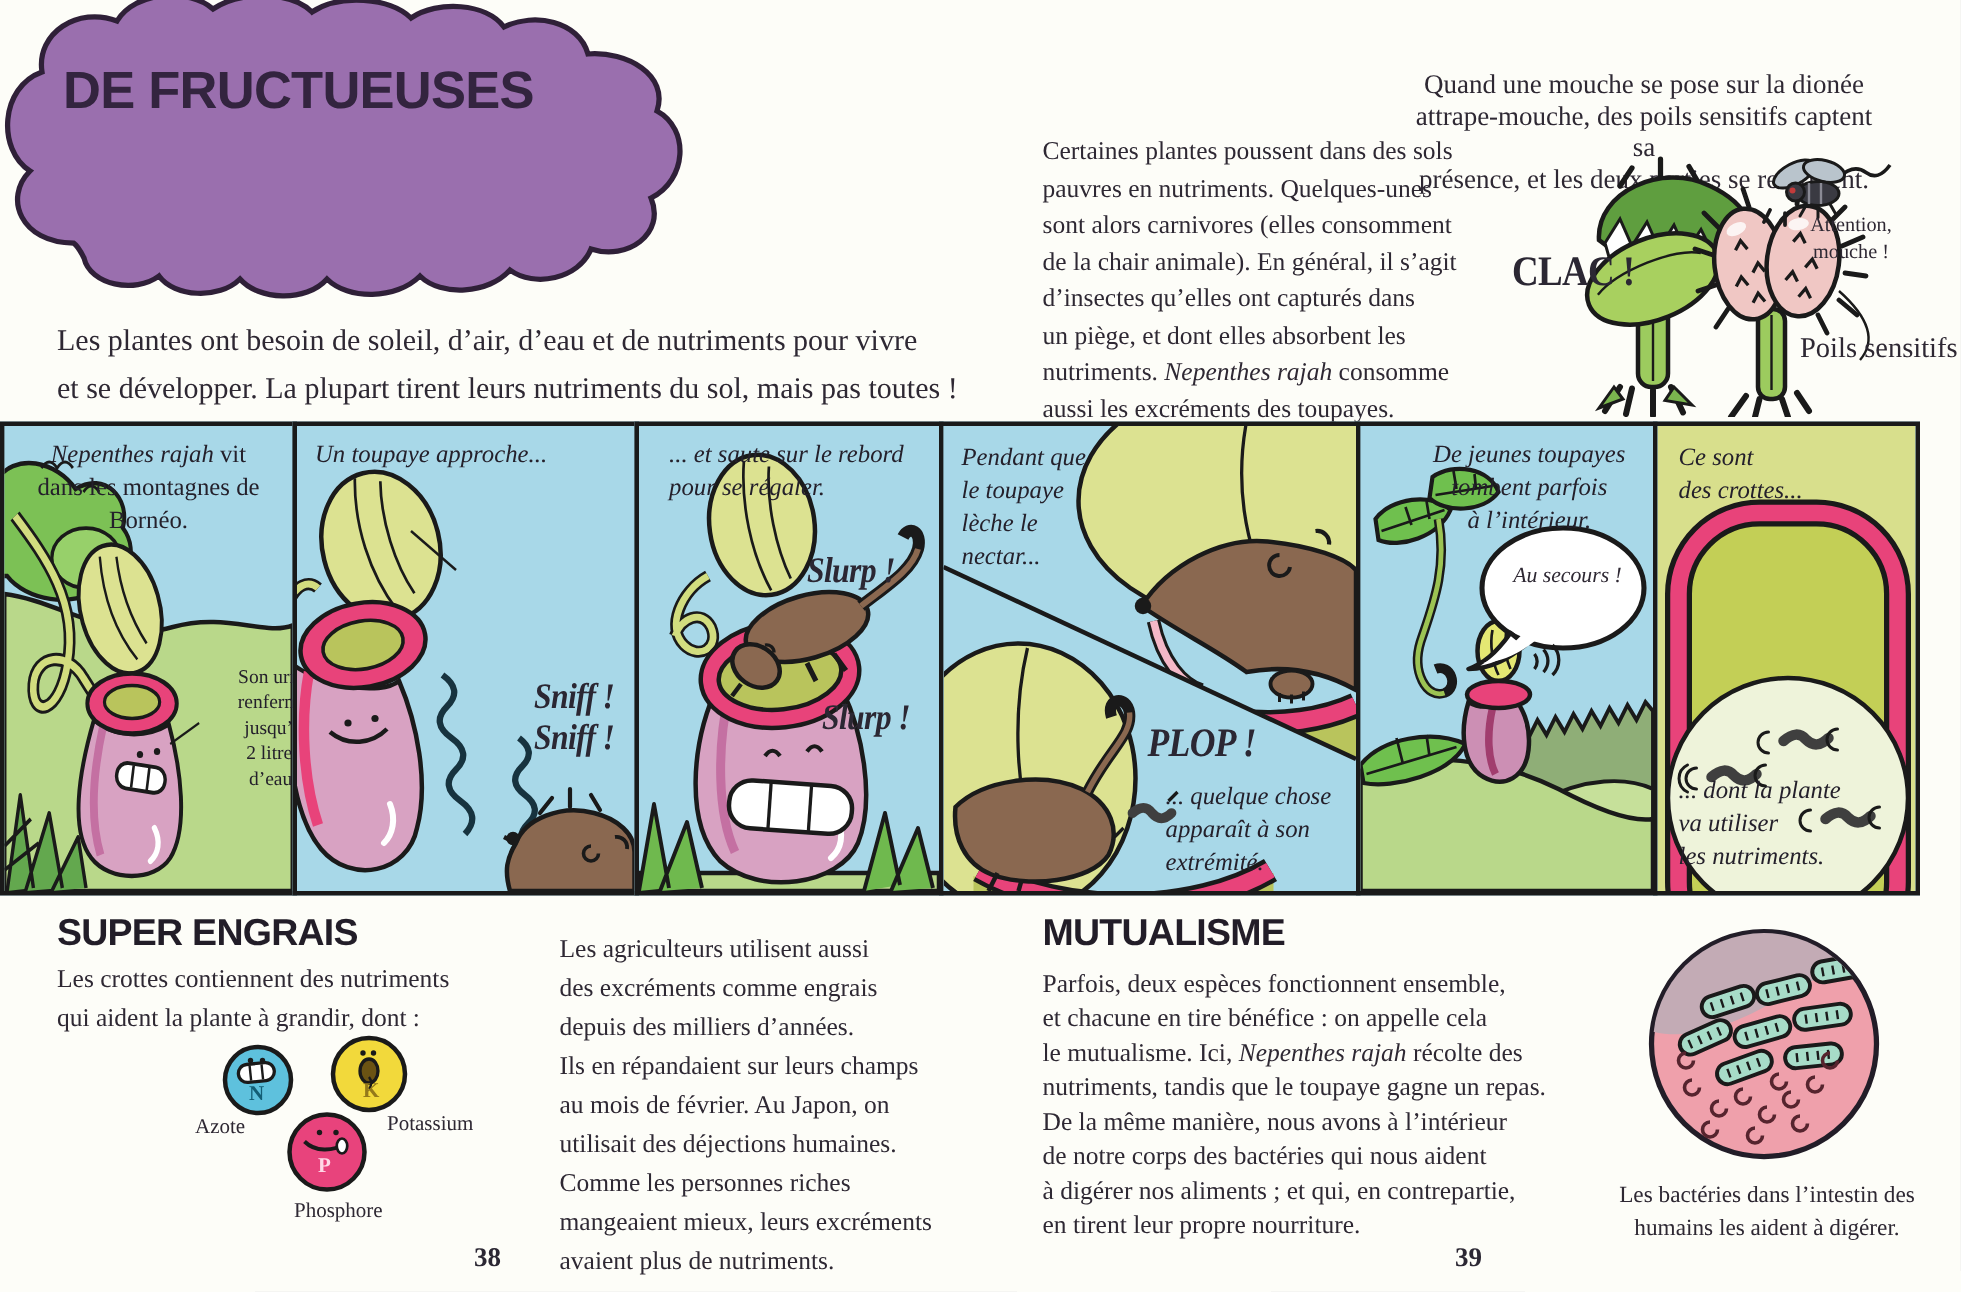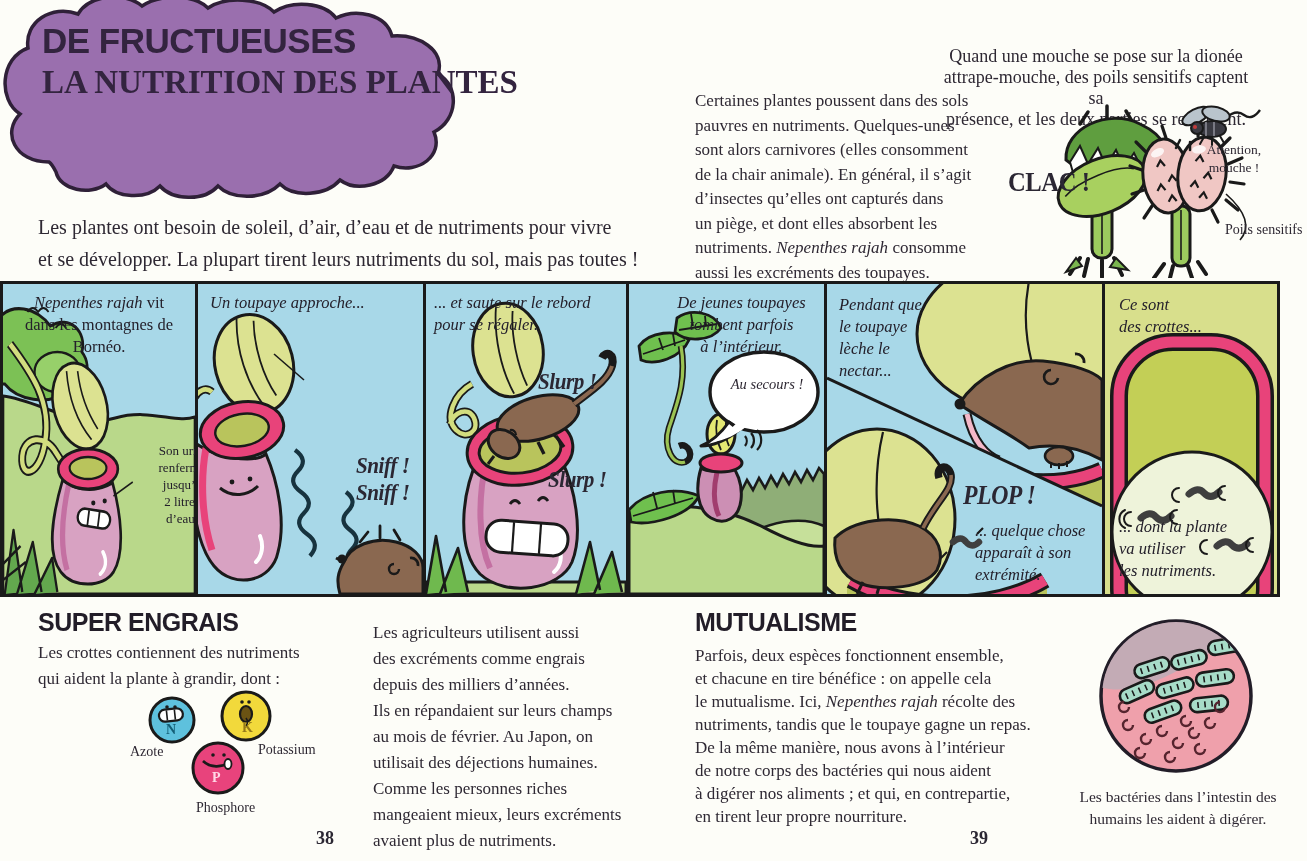--- a/index.html
+++ b/index.html
@@ -11,21 +11,21 @@
   }
   .abs { position:absolute; }
   .pre { white-space:pre-line; }
   .ctr { text-align:center; }
   h2.section { font-family:"Liberation Sans", sans-serif; font-weight:800;
     font-size:25px; letter-spacing:-0.5px; color:#221d28; }
   .body-text { font-size:17px; line-height:24.5px; color:#2e2833; }
   .italic { font-style:italic; }
   
   .title-line { font-family:"Liberation Sans", sans-serif; font-weight:800;
-    font-size:35px; line-height:42px; color:#33243f; letter-spacing:-0.5px; }
+    font-size:35px; line-height:42px; color:#33243f; letter-spacing:-0.5px;margin-top:20px; }
   .title-line3 { font-family:"Liberation Serif", serif; font-weight:700;
     font-size:33px; line-height:40px; color:#33243f; letter-spacing:0px; }
   
   #strip { position:absolute; left:0; top:281px; width:1307px; height:316px; display:flex; }
   .panel { position:relative; height:316px; border:3px solid #1a1a1a; background:#a8d8e8; }
   .panel + .panel { margin-left:-3px;font-style:italic; }
   .panel svg { position:absolute; left:0; top:0; width:100%; height:100%; }
   .pcap { position:absolute; font-size:16.5px; line-height:22px; color:#24202b; }
   .plabel { position:absolute; font-size:13px; line-height:17px; color:#24202b; }
   .sfx { position:absolute; font-weight:700; color:#2b2733; letter-spacing:-0.5px;
@@ -38,21 +38,20 @@
 </head>
 <body>
 
 <div id="page">
 
   <svg class="abs" style="left:-6px;top:-8px" width="480" height="220" viewBox="0 0 480 220">
     <path d="M55 170 C20 170 8 140 26 122 C4 108 6 66 34 56 C30 30 58 12 84 22 C96 2 132 0 148 14 C166 2 200 2 214 16 C232 4 266 6 280 20 C298 8 330 10 342 26 C362 16 392 22 398 44 C424 42 452 58 444 82 C466 94 464 128 440 140 C450 164 424 182 400 174 C392 194 362 200 346 188 C332 204 300 206 286 192 C270 208 238 208 224 194 C210 210 178 208 166 194 C152 208 122 206 112 192 C96 204 66 198 62 180 C60 176 58 172 55 170 Z" fill="#9a6fae" stroke="#2f2038" stroke-width="3.5"></path>
   </svg>
   <div class="abs" style="left:42px;top:20px">
     <div class="title-line">DE FRUCTUEUSES</div>
-    <div class="title-line3">LA NUTRITION DES PLANTES</div>
   </div>
 
   <div class="abs pre" style="left:38px;top:211px;width:660px;font-size:20px;line-height:32px;color:#2e2833">Les plantes ont besoin de soleil, d’air, d’eau et de nutriments pour vivre
 et se développer. La plupart tirent leurs nutriments du sol, mais pas toutes !</div>
 
   <div class="abs pre body-text" style="left:695px;top:89px;width:330px"><span>Certaines plantes poussent dans des sols
 pauvres en nutriments. Quelques-unes
 sont alors carnivores (elles consomment
 de la chair animale). En général, il s’agit
 d’insectes qu’elles ont capturés dans
@@ -110,21 +109,21 @@
       <circle cx="167" cy="30" r="6" fill="#3a3a42" stroke="#1a1a1a" stroke-width="2"></circle>
       <circle cx="165" cy="29" r="2" fill="#c23b3b"></circle>
       <path class="outline" d="M174 39 L170 46 M182 40 L182 47 M190 38 L194 45" stroke-width="2" fill="none" stroke="#1a1a1a"></path>
     </g>
 
     <path d="M196 96 C214 112 222 128 210 142" fill="none" stroke="#1a1a1a" stroke-width="1.6"></path>
   </svg>
   <div class="abs sfx" style="left:1008px;top:166px;font-size:28px">CLAC !</div>
   <div class="abs pre ctr" style="left:1198px;top:141px;width:72px;font-size:13.5px;line-height:18px">Attention,
 mouche !</div>
-  <div class="abs" style="left:1225px;top:222px;font-size:14px">Poils sensitifs</div>
+  <div class="abs" style="left:1200px;top:222px;font-size:19px">Poils sensitifs</div>
 
   <div id="strip">
 
     <div class="panel" style="width:198px">
       <svg viewBox="0 0 219 310" preserveAspectRatio="none">
         <rect width="219" height="310" fill="#a8d8e8"></rect>
         <path d="M0 112 C40 116 85 146 128 134 C168 124 198 140 219 133 L219 310 L0 310 Z" fill="#b9d88a" stroke="#1a1a1a" stroke-width="3"></path>
         <path d="M-8 38 C8 16 40 24 54 42 C76 30 96 48 90 68 C104 84 92 108 72 108 C52 122 16 116 2 100 L-8 100 Z" fill="#7cc155" stroke="#1a1a1a" stroke-width="3"></path>
         <path d="M28 28 q6 -8 12 0 q6 -8 12 0 M60 44 q6 -8 12 0" fill="none" stroke="#1a1a1a" stroke-width="2"></path>
         <ellipse cx="62" cy="88" rx="26" ry="20" fill="#97d06a" stroke="#1a1a1a" stroke-width="2.5"></ellipse>
@@ -221,56 +220,24 @@
         <g transform="rotate(35 78 160)">
           <ellipse cx="78" cy="160" rx="17" ry="13" fill="#8a6850" stroke="#1a1a1a" stroke-width="3"></ellipse>
         </g>
         <path d="M68 172 L62 180" stroke="#1a1a1a" stroke-width="3"></path>
         <path d="M84 146 a5 5 0 0 1 6 5" fill="none" stroke="#1a1a1a" stroke-width="2.2"></path>
         <path d="M148 120 C166 106 182 96 186 82 C189 70 180 66 176 74" fill="none" stroke="#1a1a1a" stroke-width="8"></path>
         <path d="M148 120 C166 106 182 96 186 82" fill="none" stroke="#8a6850" stroke-width="4"></path>
         <path d="M112 158 L118 170 M130 152 L138 163" stroke="#1a1a1a" stroke-width="3.4"></path>
         <path d="M0 310 L10 252 L20 308 M14 310 L32 264 L42 308 M150 310 L164 258 L174 306 M168 310 L186 268 L196 308" fill="#6fb94e" stroke="#1a1a1a" stroke-width="2.6" stroke-linejoin="round"></path>
       </svg>
-      <div class="pcap pre" style="left:8px;top:8px">... et saute sur le rebord
+      <div class="pcap pre" style="left:20px;top:8px">... et saute sur le rebord
 pour se régaler.</div>
       <div class="sfx" style="left:112px;top:84px;font-size:24px">Slurp !</div>
       <div class="sfx" style="left:122px;top:182px;font-size:24px">Slurp !</div>
-    </div>
-
-    <div class="panel" style="width:201px">
-      <svg viewBox="0 0 195 310" preserveAspectRatio="none">
-        <rect width="195" height="310" fill="#a8d8e8"></rect>
-        <path d="M76 214 L82 204 L88 212 L94 200 L100 210 L106 198 L112 208 L118 196 L124 206 L130 194 L136 204 L142 192 L148 202 L154 190 L160 200 L166 188 L172 198 L178 186 L184 196 L190 184 L195 190 L195 250 L76 250 Z" fill="#8fae77" stroke="#1a1a1a" stroke-width="2.6"></path>
-        <path d="M120 250 C150 234 178 234 195 242 L195 310 L110 310 Z" fill="#c6e09a" stroke="#1a1a1a" stroke-width="2.6"></path>
-        <path d="M0 230 C42 216 92 222 132 242 C162 258 182 264 195 262 L195 310 L0 310 Z" fill="#b9d88a" stroke="#1a1a1a" stroke-width="3"></path>
-        <g>
-          <path d="M10 62 C20 48 48 44 60 56 C52 74 26 82 12 76 Z" fill="#6fc04e" stroke="#1a1a1a" stroke-width="2.8"></path>
-          <path d="M14 70 L56 56 M30 54 L34 66 M44 50 L46 62" stroke="#1a1a1a" stroke-width="1.8"></path>
-          <path d="M48 34 C62 24 86 28 92 44 C82 58 56 58 46 48 Z" fill="#6fc04e" stroke="#1a1a1a" stroke-width="2.8"></path>
-          <path d="M50 46 L88 40 M62 30 L64 42 M76 32 L77 42" stroke="#1a1a1a" stroke-width="1.8"></path>
-        </g>
-        <path d="M52 62 C58 96 48 120 40 144 C34 164 44 182 56 178 C66 174 60 158 50 162" fill="none" stroke="#1a1a1a" stroke-width="6.5"></path>
-        <path d="M52 62 C58 96 48 120 40 144 C34 164 44 182 56 178" fill="none" stroke="#9cc353" stroke-width="3.2"></path>
-        <path d="M0 226 C14 208 48 202 70 212 C60 232 22 242 2 238 Z" fill="#6fc04e" stroke="#1a1a1a" stroke-width="2.8"></path>
-        <path d="M4 232 L64 214 M24 208 L28 224 M44 206 L46 220" stroke="#1a1a1a" stroke-width="1.8"></path>
-        <ellipse cx="92" cy="150" rx="14" ry="20" fill="#e4e873" stroke="#1a1a1a" stroke-width="3"></ellipse>
-        <path d="M88 136 C86 146 88 158 92 166 M97 138 C96 148 97 156 100 162" fill="none" stroke="#1a1a1a" stroke-width="1.8"></path>
-        <path d="M72 184 C66 204 68 226 82 234 C96 242 110 234 112 216 C114 198 107 187 102 180 C92 188 80 189 72 184 Z" fill="#cc8fb4" stroke="#1a1a1a" stroke-width="3"></path>
-        <path d="M88 188 C84 206 85 222 90 232" fill="none" stroke="#a13d6e" stroke-width="5"></path>
-        <ellipse cx="92" cy="179" rx="21" ry="9" fill="#e8437a" stroke="#1a1a1a" stroke-width="3"></ellipse>
-        <ellipse cx="135" cy="108" rx="54" ry="40" fill="#ffffff" stroke="#1a1a1a" stroke-width="3.4"></ellipse>
-        <path d="M100 138 C90 152 82 158 72 162 C88 162 100 154 110 146 Z" fill="#ffffff" stroke="#1a1a1a" stroke-width="3" stroke-linejoin="round"></path>
-        <path d="M112 134 C100 148 92 154 82 158 C96 157 108 150 118 142 Z" fill="#ffffff" stroke="none"></path>
-        <path d="M116 152 a8 8 0 0 1 0 10 M122 149 a11 11 0 0 1 0 15 M128 146 a14 14 0 0 1 0 20" fill="none" stroke="#1a1a1a" stroke-width="2.2"></path>
-      </svg>
-      <div class="pcap ctr pre" style="left:0;top:8px;width:100%;padding-left:30px">De jeunes toupayes
-tombent parfois
-à l’intérieur.</div>
-      <div class="abs" style="left:88px;top:92px;width:100px;font-size:14.5px;text-align:center">Au secours !</div>
     </div>
 
     <div class="panel" style="width:281px">
       <svg viewBox="0 0 275 310" preserveAspectRatio="none">
         <defs>
           <clipPath id="p5top">
               <polygon points="0,0 275,0 275,222 0,94"></polygon>
             </clipPath>
           <clipPath id="p5bot">
               <polygon points="0,94 275,222 275,310 0,310"></polygon>
@@ -310,20 +277,52 @@
       <div class="pcap pre" style="left:12px;top:10px">Pendant que
 le toupaye
 lèche le
 nectar...</div>
       <div class="sfx" style="left:136px;top:196px;font-size:27px">PLOP !</div>
       <div class="pcap pre" style="left:148px;top:236px;width:126px">... quelque chose
 apparaît à son
 extrémité.</div>
     </div>
 
+    <div class="panel" style="width:201px">
+      <svg viewBox="0 0 195 310" preserveAspectRatio="none">
+        <rect width="195" height="310" fill="#a8d8e8"></rect>
+        <path d="M76 214 L82 204 L88 212 L94 200 L100 210 L106 198 L112 208 L118 196 L124 206 L130 194 L136 204 L142 192 L148 202 L154 190 L160 200 L166 188 L172 198 L178 186 L184 196 L190 184 L195 190 L195 250 L76 250 Z" fill="#8fae77" stroke="#1a1a1a" stroke-width="2.6"></path>
+        <path d="M120 250 C150 234 178 234 195 242 L195 310 L110 310 Z" fill="#c6e09a" stroke="#1a1a1a" stroke-width="2.6"></path>
+        <path d="M0 230 C42 216 92 222 132 242 C162 258 182 264 195 262 L195 310 L0 310 Z" fill="#b9d88a" stroke="#1a1a1a" stroke-width="3"></path>
+        <g>
+          <path d="M10 62 C20 48 48 44 60 56 C52 74 26 82 12 76 Z" fill="#6fc04e" stroke="#1a1a1a" stroke-width="2.8"></path>
+          <path d="M14 70 L56 56 M30 54 L34 66 M44 50 L46 62" stroke="#1a1a1a" stroke-width="1.8"></path>
+          <path d="M48 34 C62 24 86 28 92 44 C82 58 56 58 46 48 Z" fill="#6fc04e" stroke="#1a1a1a" stroke-width="2.8"></path>
+          <path d="M50 46 L88 40 M62 30 L64 42 M76 32 L77 42" stroke="#1a1a1a" stroke-width="1.8"></path>
+        </g>
+        <path d="M52 62 C58 96 48 120 40 144 C34 164 44 182 56 178 C66 174 60 158 50 162" fill="none" stroke="#1a1a1a" stroke-width="6.5"></path>
+        <path d="M52 62 C58 96 48 120 40 144 C34 164 44 182 56 178" fill="none" stroke="#9cc353" stroke-width="3.2"></path>
+        <path d="M0 226 C14 208 48 202 70 212 C60 232 22 242 2 238 Z" fill="#6fc04e" stroke="#1a1a1a" stroke-width="2.8"></path>
+        <path d="M4 232 L64 214 M24 208 L28 224 M44 206 L46 220" stroke="#1a1a1a" stroke-width="1.8"></path>
+        <ellipse cx="92" cy="150" rx="14" ry="20" fill="#e4e873" stroke="#1a1a1a" stroke-width="3"></ellipse>
+        <path d="M88 136 C86 146 88 158 92 166 M97 138 C96 148 97 156 100 162" fill="none" stroke="#1a1a1a" stroke-width="1.8"></path>
+        <path d="M72 184 C66 204 68 226 82 234 C96 242 110 234 112 216 C114 198 107 187 102 180 C92 188 80 189 72 184 Z" fill="#cc8fb4" stroke="#1a1a1a" stroke-width="3"></path>
+        <path d="M88 188 C84 206 85 222 90 232" fill="none" stroke="#a13d6e" stroke-width="5"></path>
+        <ellipse cx="92" cy="179" rx="21" ry="9" fill="#e8437a" stroke="#1a1a1a" stroke-width="3"></ellipse>
+        <ellipse cx="135" cy="108" rx="54" ry="40" fill="#ffffff" stroke="#1a1a1a" stroke-width="3.4"></ellipse>
+        <path d="M100 138 C90 152 82 158 72 162 C88 162 100 154 110 146 Z" fill="#ffffff" stroke="#1a1a1a" stroke-width="3" stroke-linejoin="round"></path>
+        <path d="M112 134 C100 148 92 154 82 158 C96 157 108 150 118 142 Z" fill="#ffffff" stroke="none"></path>
+        <path d="M116 152 a8 8 0 0 1 0 10 M122 149 a11 11 0 0 1 0 15 M128 146 a14 14 0 0 1 0 20" fill="none" stroke="#1a1a1a" stroke-width="2.2"></path>
+      </svg>
+      <div class="pcap ctr pre" style="left:0;top:8px;width:100%;padding-left:30px">De jeunes toupayes
+tombent parfois
+à l’intérieur.</div>
+      <div class="abs" style="left:88px;top:92px;width:100px;font-size:14.5px;text-align:center">Au secours !</div>
+    </div>
+
     <div class="panel" style="width:178px">
       <svg viewBox="0 0 172 310" preserveAspectRatio="none">
         <rect width="172" height="310" fill="#d8df8c"></rect>
         <rect x="14" y="58" width="146" height="300" rx="54" fill="#c3cf56"></rect>
         <rect x="14" y="58" width="146" height="300" rx="54" fill="none" stroke="#1a1a1a" stroke-width="18"></rect>
         <rect x="14" y="58" width="146" height="300" rx="54" fill="none" stroke="#e8437a" stroke-width="11"></rect>
         <ellipse cx="87" cy="248" rx="80" ry="80" fill="#eef3da" stroke="#1a1a1a" stroke-width="3"></ellipse>
         <g stroke-linecap="round">
           <path d="M36 234 q9 -8 15 -1 q7 7 15 -1" fill="none" stroke="#3f3f3f" stroke-width="7"></path>
           <path d="M26 228 a7 7 0 0 0 0 14 M20 226 a10 10 0 0 0 0 18" fill="none" stroke="#1a1a1a" stroke-width="2"></path>

